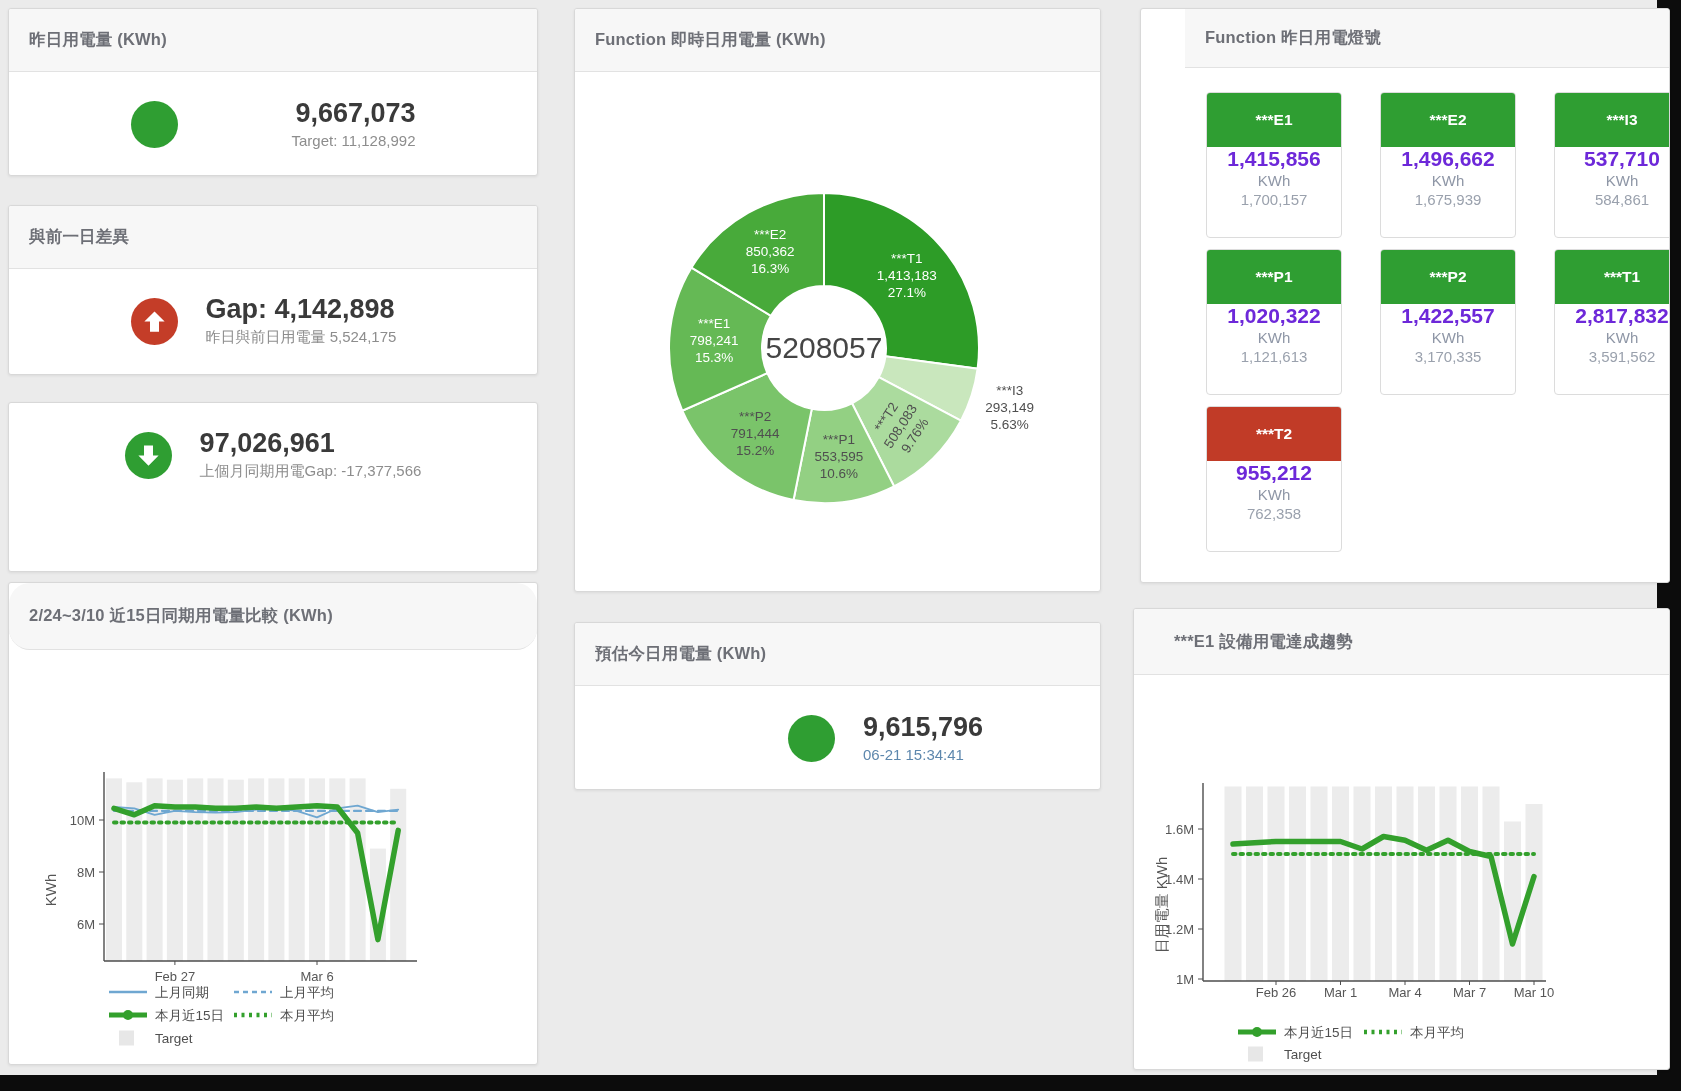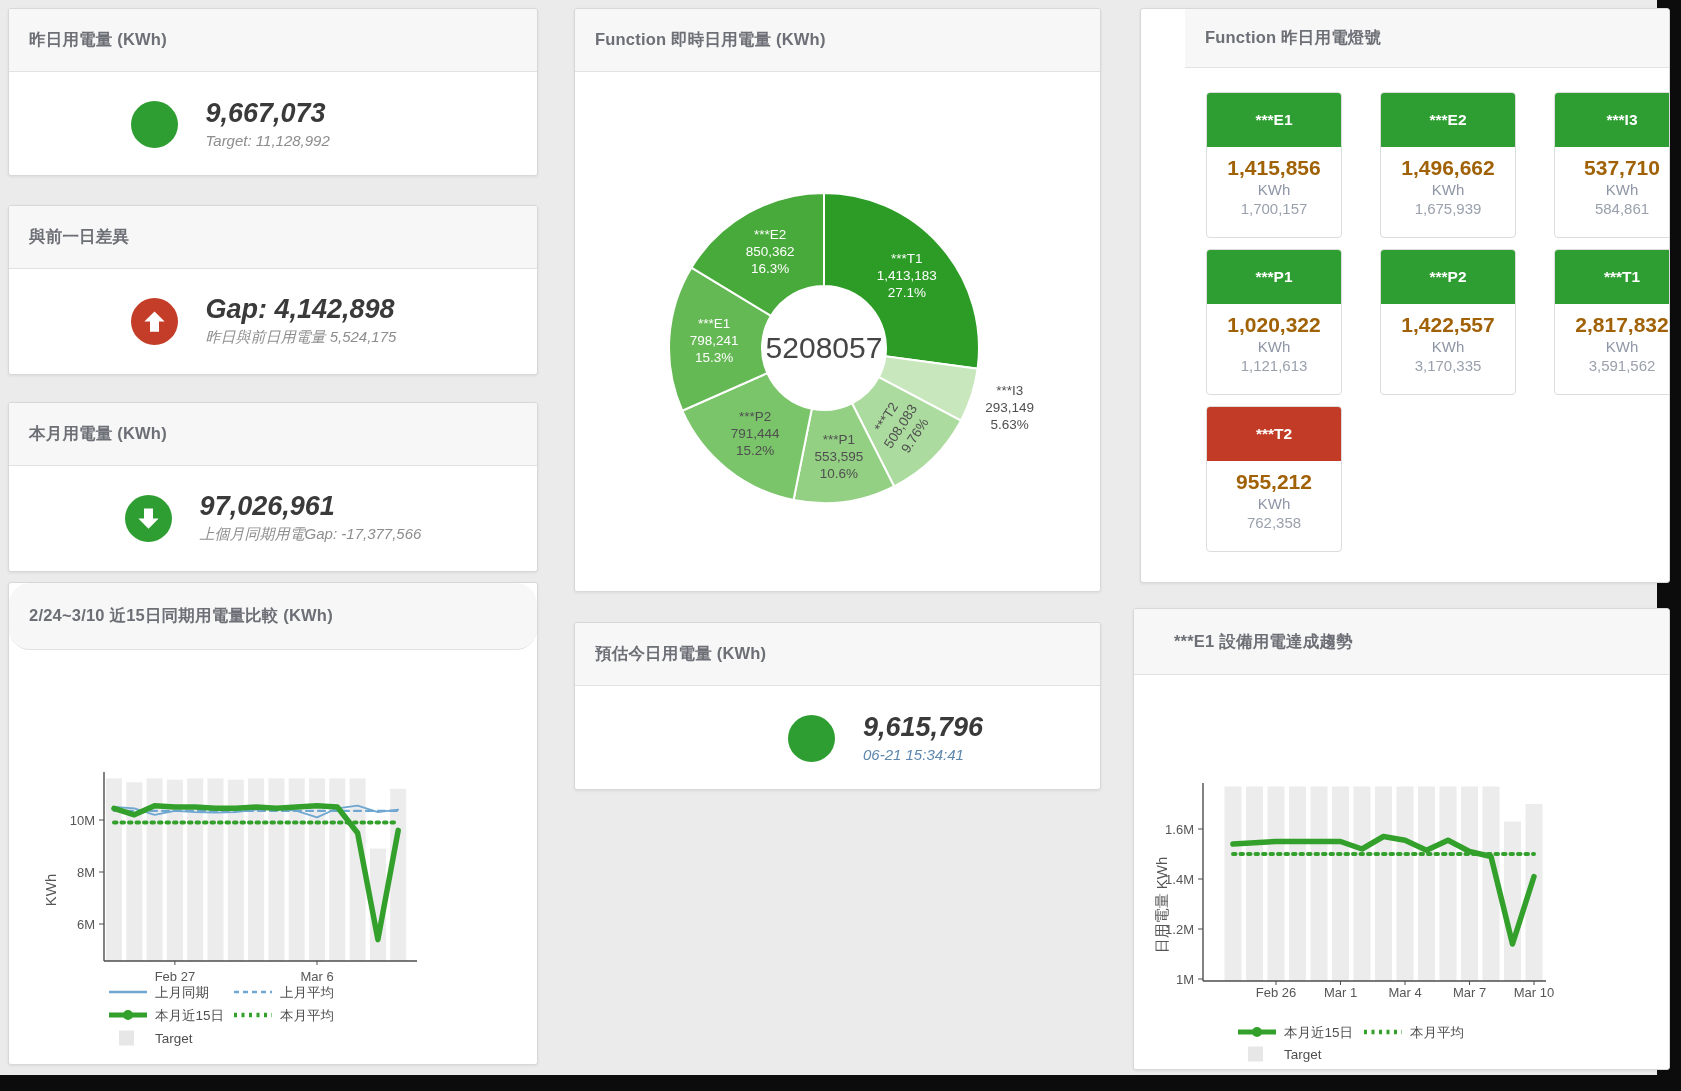--- a/index.html
+++ b/index.html
@@ -4,45 +4,45 @@
 <style>
   html,body{margin:0;padding:0;}
   body{background:#0c0c0c;font-family:"Liberation Sans","DejaVu Sans",sans-serif;}
   .stage{position:relative;width:1681px;height:1091px;overflow:hidden;}
   .dash{position:absolute;left:0;top:0;width:1657px;height:1075px;background:#ebebeb;}
   .panel{position:absolute;background:#fff;border:1px solid #d8d8d8;border-radius:3px;
          box-shadow:0 1px 3px rgba(0,0,0,.07);box-sizing:border-box;overflow:hidden;}
   .panel-header{background:#f7f7f7;border-bottom:1px solid #e2e2e2;display:flex;align-items:center;
          padding:0 20px;color:#6d6f76;font-weight:700;font-size:16.5px;letter-spacing:.2px;}
   .hdr-62{height:62px;} .hdr-58{height:58px;} .hdr-64{height:66px;border-radius:21px;} .hdr-65{height:65px;padding-left:40px;}
-  .stat-body{display:flex;align-items:center;justify-content:center;gap:28px;height:104px;font-style:italic;}
+  .stat-body{display:flex;align-items:center;justify-content:center;gap:28px;height:104px;}
   .dot{width:47px;height:47px;border-radius:50%;background:#2f9e32;flex:0 0 auto;
        display:flex;align-items:center;justify-content:center;}
   .dot.red{background:#c43d28;}
   .stat-text{min-width:210px;}
   .stat-value{font-size:27px;font-weight:700;color:#3a3a3a;line-height:1.1;}
   .stat-sub{font-size:15px;color:#8d8d8d;margin-top:4px;}
   .stat-sub.blue{color:#5d87ad;}
-  #p1{left:8px;top:8px;width:530px;height:168px;}
+  #p1{left:8px;top:8px;width:530px;height:168px;text-align:right;}
   #p2{left:8px;top:205px;width:530px;height:170px;}
   #p3{left:8px;top:402px;width:530px;height:170px;}
   #p4{left:8px;top:582px;width:530px;height:483px;}
   #p5{left:574px;top:8px;width:527px;height:584px;}
   #p6{left:574px;top:622px;width:527px;height:168px;}
   #p7{left:1140px;top:8px;width:530px;height:575px;padding-left:44px;}
   #p8{left:1133px;top:608px;width:537px;height:462px;}
   #p6 .stat-body{justify-content:flex-end;padding-right:12px;}
   .tiles{padding:24px 21px 0;display:grid;grid-template-columns:repeat(3,136px);
          column-gap:38px;row-gap:11px;}
   .tile{border:1px solid #dcdcdc;border-radius:4px;background:#fff;height:146px;
         box-sizing:border-box;text-align:center;overflow:hidden;}
   .tile-header{height:54px;display:flex;align-items:center;justify-content:center;
         background:#2f9e32;color:#fff;font-weight:700;font-size:15.5px;}
   .tile.red .tile-header{background:#c13b27;}
-  .tile-value{font-size:21px;font-weight:700;color:#a16207;margin-top:9px;}
+  .tile-value{font-size:21px;font-weight:700;color:#6d28d9;}
   .tile-unit{font-size:15px;color:#8e96a6;margin-top:1px;}
   .tile-prev{font-size:15px;color:#9aa1ad;margin-top:2px;}
   svg text{font-family:"Liberation Sans","DejaVu Sans",sans-serif;}
 </style>
 </head>
 <body>
 
 <div class="stage">
   <div class="dash">
 
@@ -70,23 +70,20 @@
             </svg>
         </div>
         <div class="stat-text">
           <div class="stat-value">Gap: 4,142,898</div>
           <div class="stat-sub">昨日與前日用電量 5,524,175</div>
         </div>
       </div>
     </div>
 
     <div class="panel" id="p3">
-      <div class="panel-header hdr-62">
-        <span>本月用電量 (KWh)</span>
-      </div>
       <div class="stat-body">
         <div class="dot">
           <svg width="27" height="27" viewBox="0 0 24 24">
               <path d="M12 21 L3 12 L8 12 L8 3 L16 3 L16 12 L21 12 Z" fill="#fff"></path>
             </svg>
         </div>
         <div class="stat-text">
           <div class="stat-value">97,026,961</div>
           <div class="stat-sub">上個月同期用電Gap: -17,377,566</div>
         </div>

